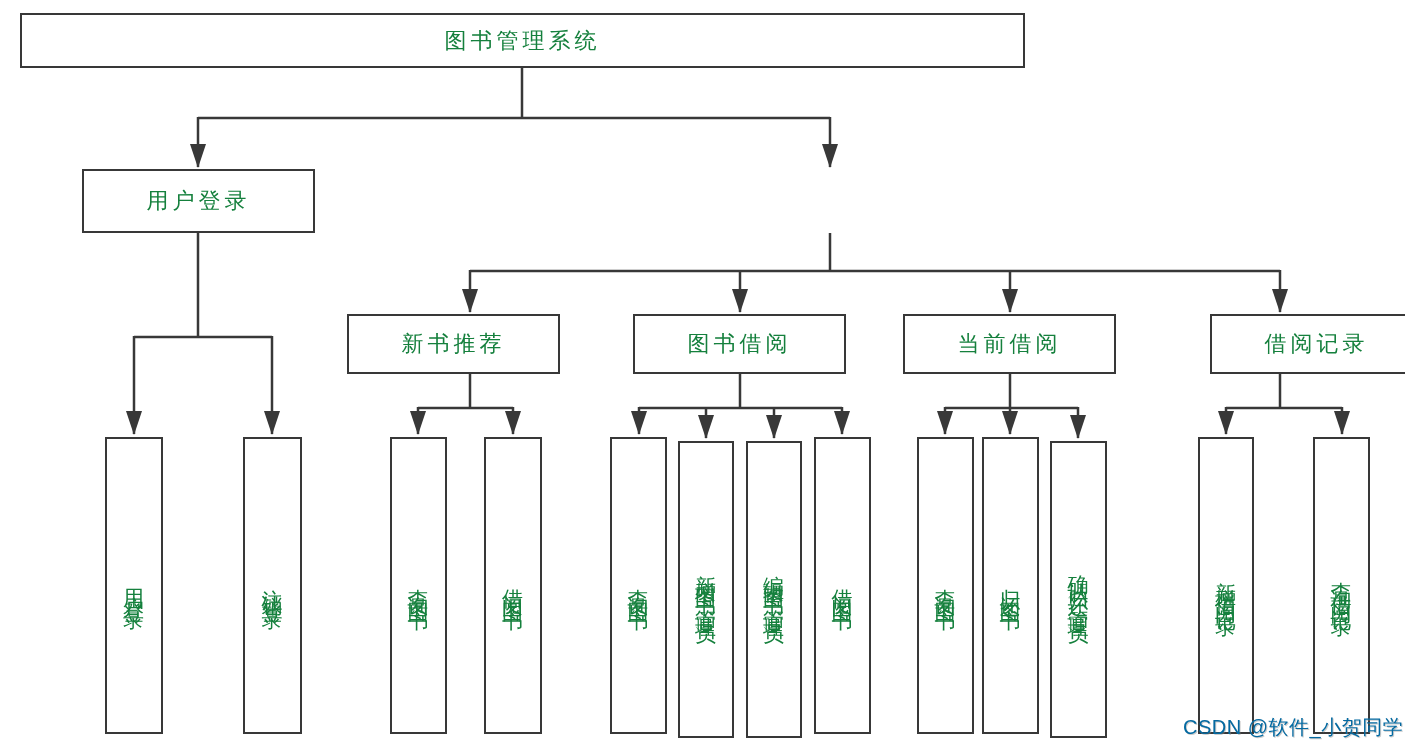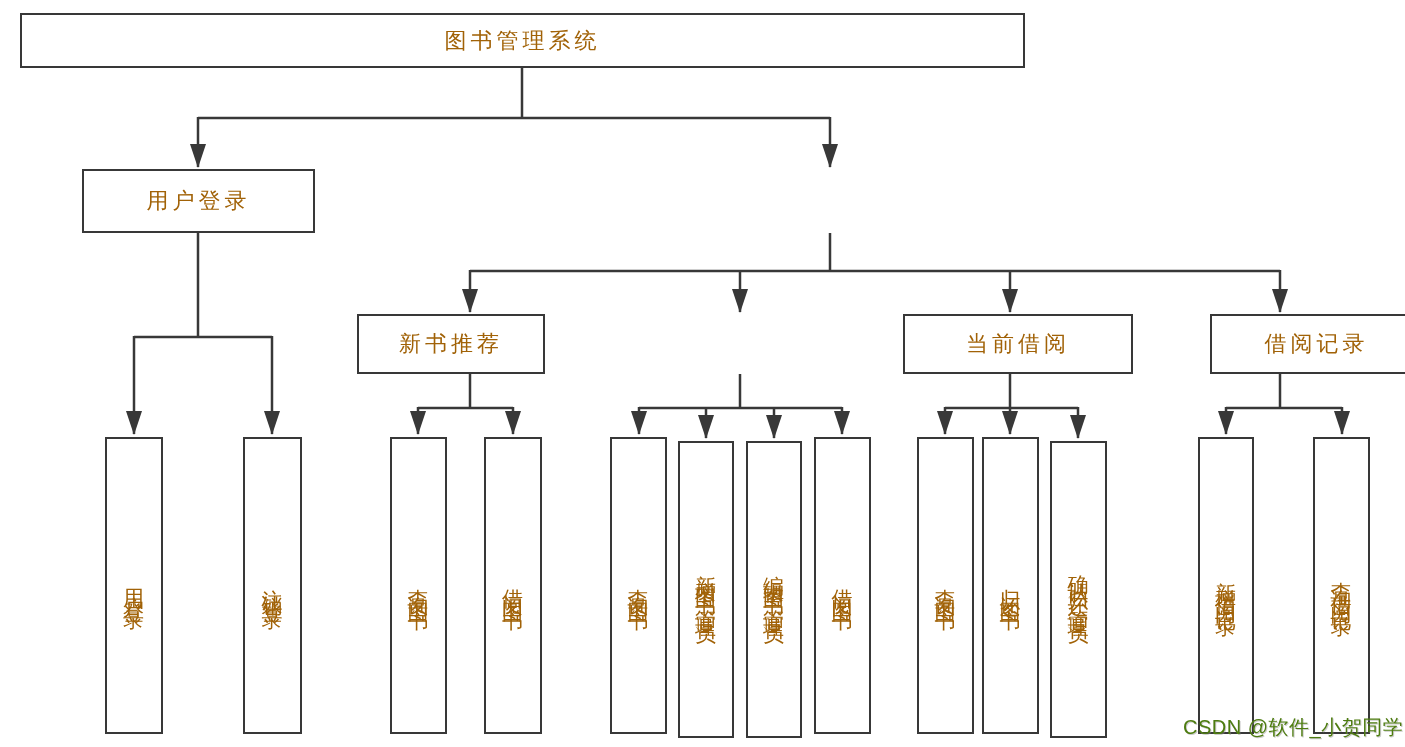--- a/index.html
+++ b/index.html
@@ -13,40 +13,40 @@
     overflow: hidden;
   }
   svg.wires { position: absolute; left: 0; top: 0; z-index: 1; }
   .node {
     position: absolute;
     background: #ffffff;
     border: 2.5px solid #383838;
     display: flex;
     align-items: center;
     justify-content: center;
-    color: #a16207;
+    color: #15803d;
     z-index: 2;
     text-align: center;
     line-height: 1;
   }
   .node.h { font-size: 22px; letter-spacing: 4px; }
   .node.v {
     writing-mode: vertical-rl;
     text-orientation: mixed;
     font-size: 21px;
     letter-spacing: 7px;
   }
   .watermark {
     position: absolute;
     left: 1183px;
     top: 714px;
     z-index: 3;
     font-size: 20px;
     letter-spacing: 0.5px;
-    color: #4d7c0f;
+    color: #0369a1;
     text-shadow: 1px 1px 0 rgba(140,140,140,0.45);
     white-space: nowrap;
   }
 </style>
 </head>
 <body>
 
 <div class="canvas">
 
   <svg class="wires" width="1405" height="747" viewBox="0 0 1405 747">
@@ -92,22 +92,23 @@
 
       <line x1="1226" y1="407" x2="1226" y2="434" marker-end="url(#arr)"></line>
       <line x1="1342" y1="407" x2="1342" y2="434" marker-end="url(#arr)"></line>
     </g>
   </svg>
 
   <div class="node h" style="left:20px;top:13px;width:1005px;height:55px">图书管理系统</div>
 
   <div class="node h" style="left:82px;top:169px;width:233px;height:64px">用户登录</div>
 
-  <div class="node h" style="left:357px;top:314px;width:188px;height:60px">新书推荐</div>
-  <div class="node h" style="left:903px;top:314px;width:230px;height:60px">当前借阅</div>
+  <div class="node h" style="left:347px;top:314px;width:213px;height:60px">新书推荐</div>
+  <div class="node h" style="left:633px;top:314px;width:213px;height:60px">图书借阅</div>
+  <div class="node h" style="left:903px;top:314px;width:213px;height:60px">当前借阅</div>
   <div class="node h" style="left:1210px;top:314px;width:213px;height:60px">借阅记录</div>
 
   <div class="node v" style="left:105px;top:437px;width:58px;height:297px">用户登录</div>
   <div class="node v" style="left:243px;top:437px;width:59px;height:297px">注销登录</div>
 
   <div class="node v" style="left:390px;top:437px;width:57px;height:297px">查询图书</div>
   <div class="node v" style="left:484px;top:437px;width:58px;height:297px">借阅图书</div>
 
   <div class="node v" style="left:610px;top:437px;width:57px;height:297px">查询图书</div>
   <div class="node v" style="left:678px;top:441px;width:56px;height:297px">新增图书（管理员）</div>

